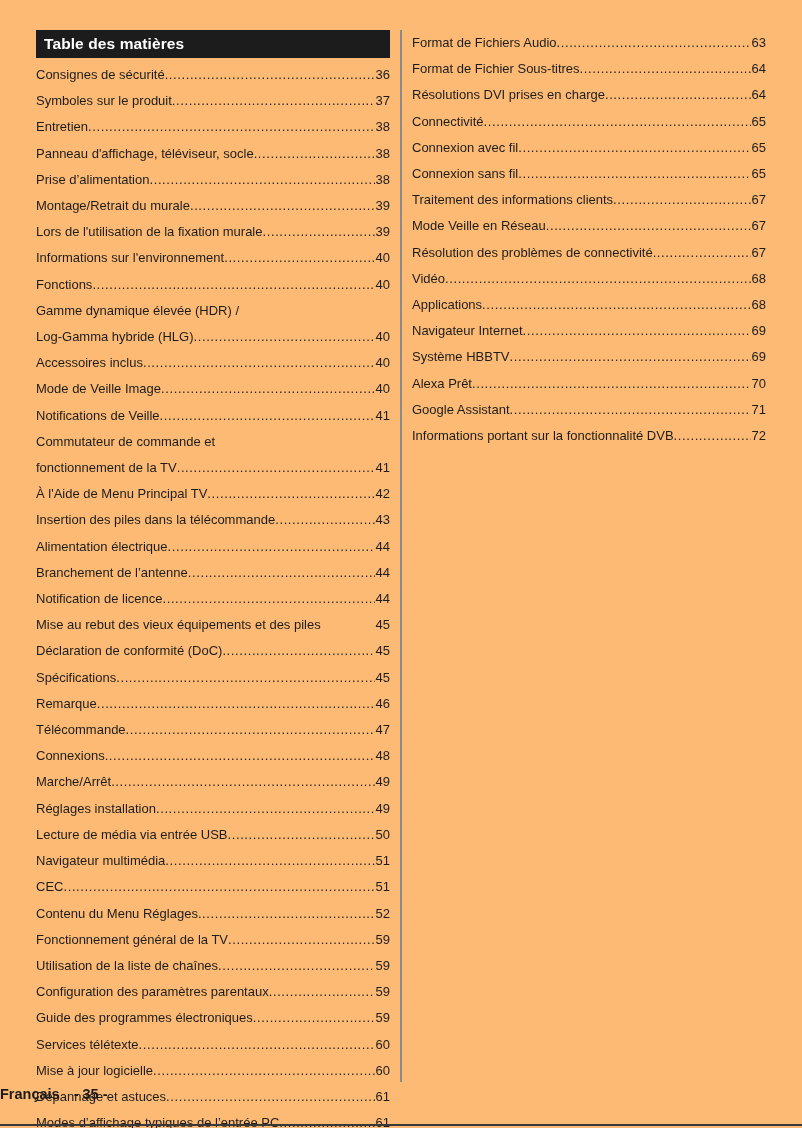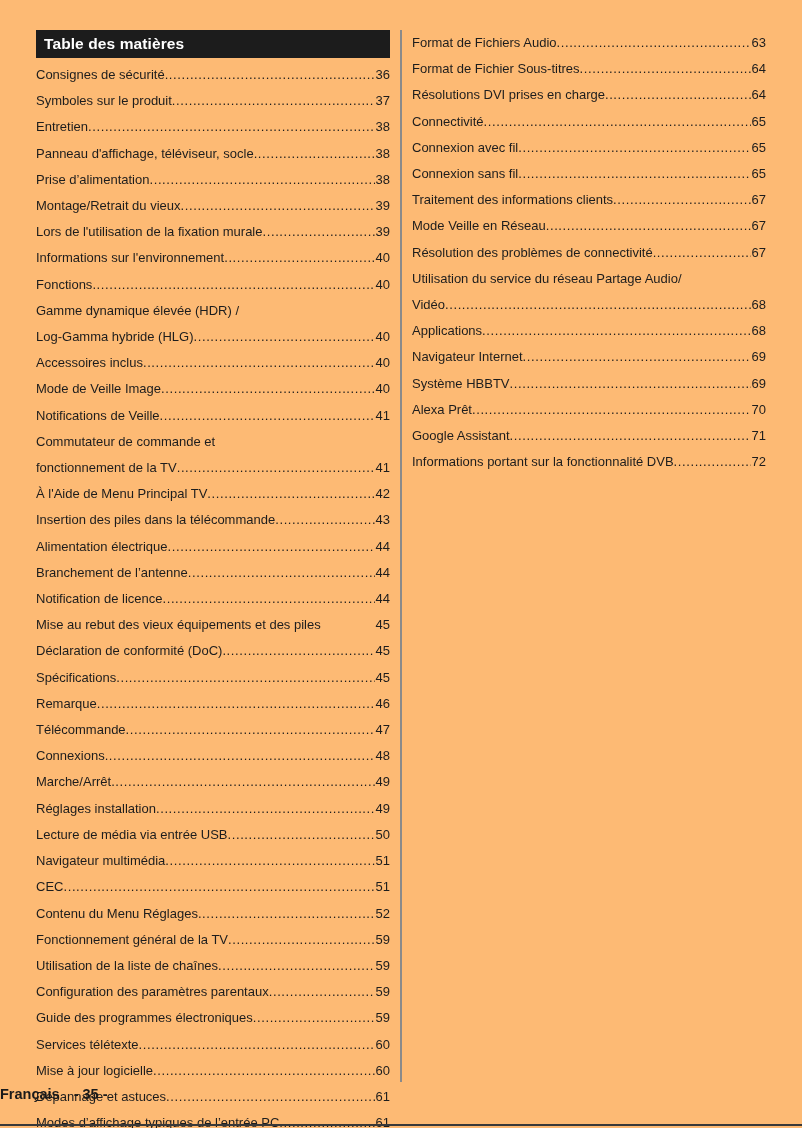--- a/index.html
+++ b/index.html
@@ -175,21 +175,21 @@
             </li>
             <li class="toc-item">
               <div class="toc-row">
                 <span class="toc-label">Prise d’alimentation</span>
                 <span class="toc-dots">..........................................................................................</span>
                 <span class="toc-page">38</span>
               </div>
             </li>
             <li class="toc-item">
               <div class="toc-row">
-                <span class="toc-label">Montage/Retrait du vieux</span>
+                <span class="toc-label">Montage/Retrait du murale</span>
                 <span class="toc-dots">..........................................................................................</span>
                 <span class="toc-page">39</span>
               </div>
             </li>
             <li class="toc-item">
               <div class="toc-row">
                 <span class="toc-label">Lors de l'utilisation de la fixation murale</span>
                 <span class="toc-dots">..........................................................................................</span>
                 <span class="toc-page">39</span>
               </div>
@@ -484,21 +484,20 @@
               </div>
             </li>
             <li class="toc-item">
               <div class="toc-row">
                 <span class="toc-label">Résolution des problèmes de connectivité</span>
                 <span class="toc-dots">..........................................................................................</span>
                 <span class="toc-page">67</span>
               </div>
             </li>
             <li class="toc-item">
-              <span class="toc-firstline">Utilisation du service du réseau Partage Audio/</span>
               <div class="toc-row">
                 <span class="toc-label">Vidéo</span>
                 <span class="toc-dots">..........................................................................................</span>
                 <span class="toc-page">68</span>
               </div>
             </li>
             <li class="toc-item">
               <div class="toc-row">
                 <span class="toc-label">Applications</span>
                 <span class="toc-dots">..........................................................................................</span>

